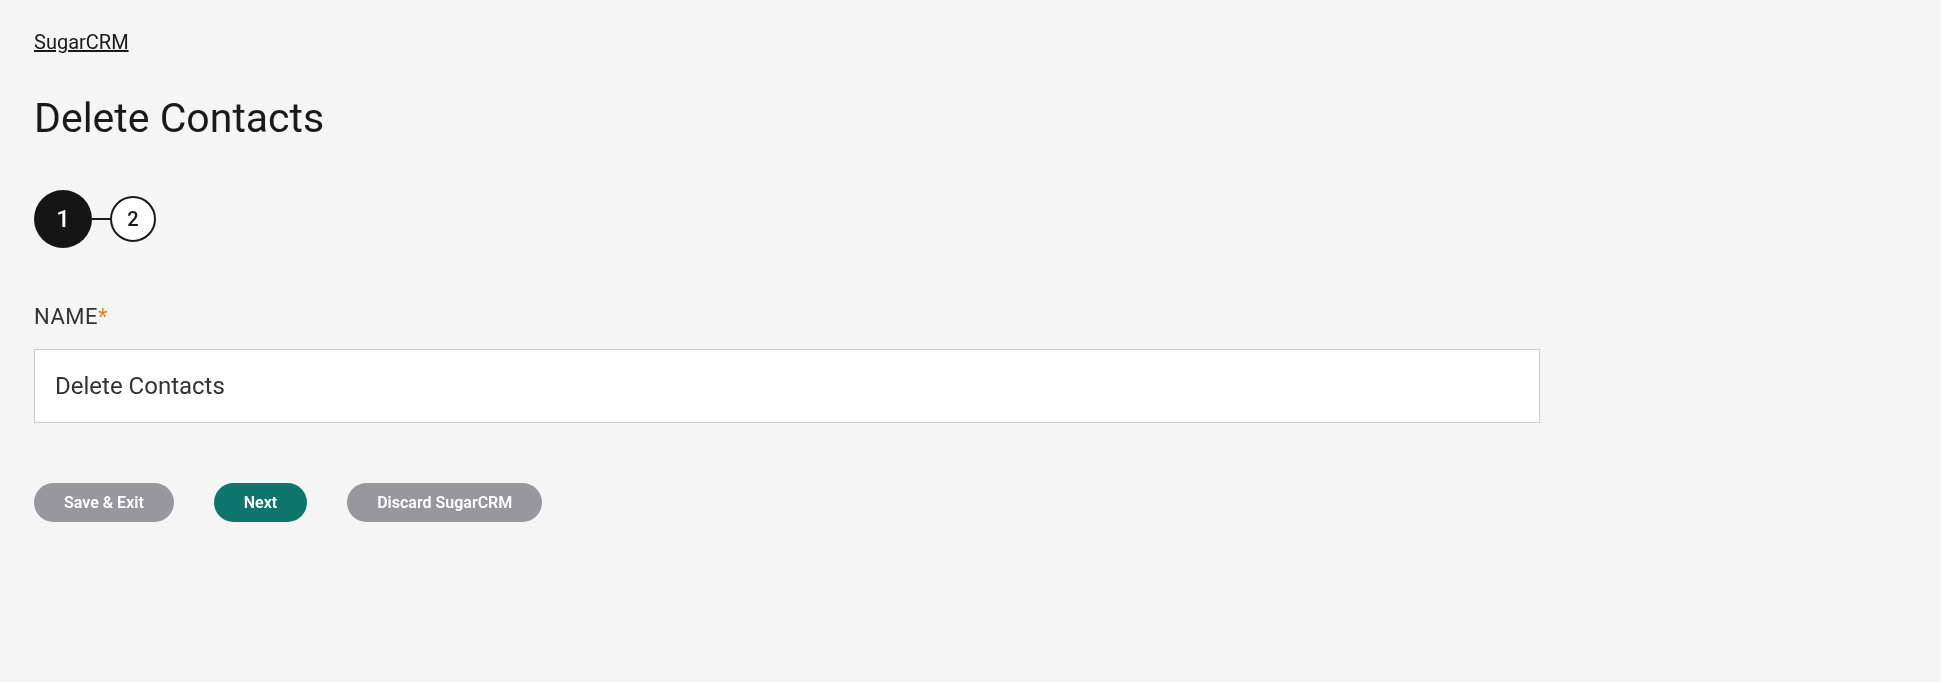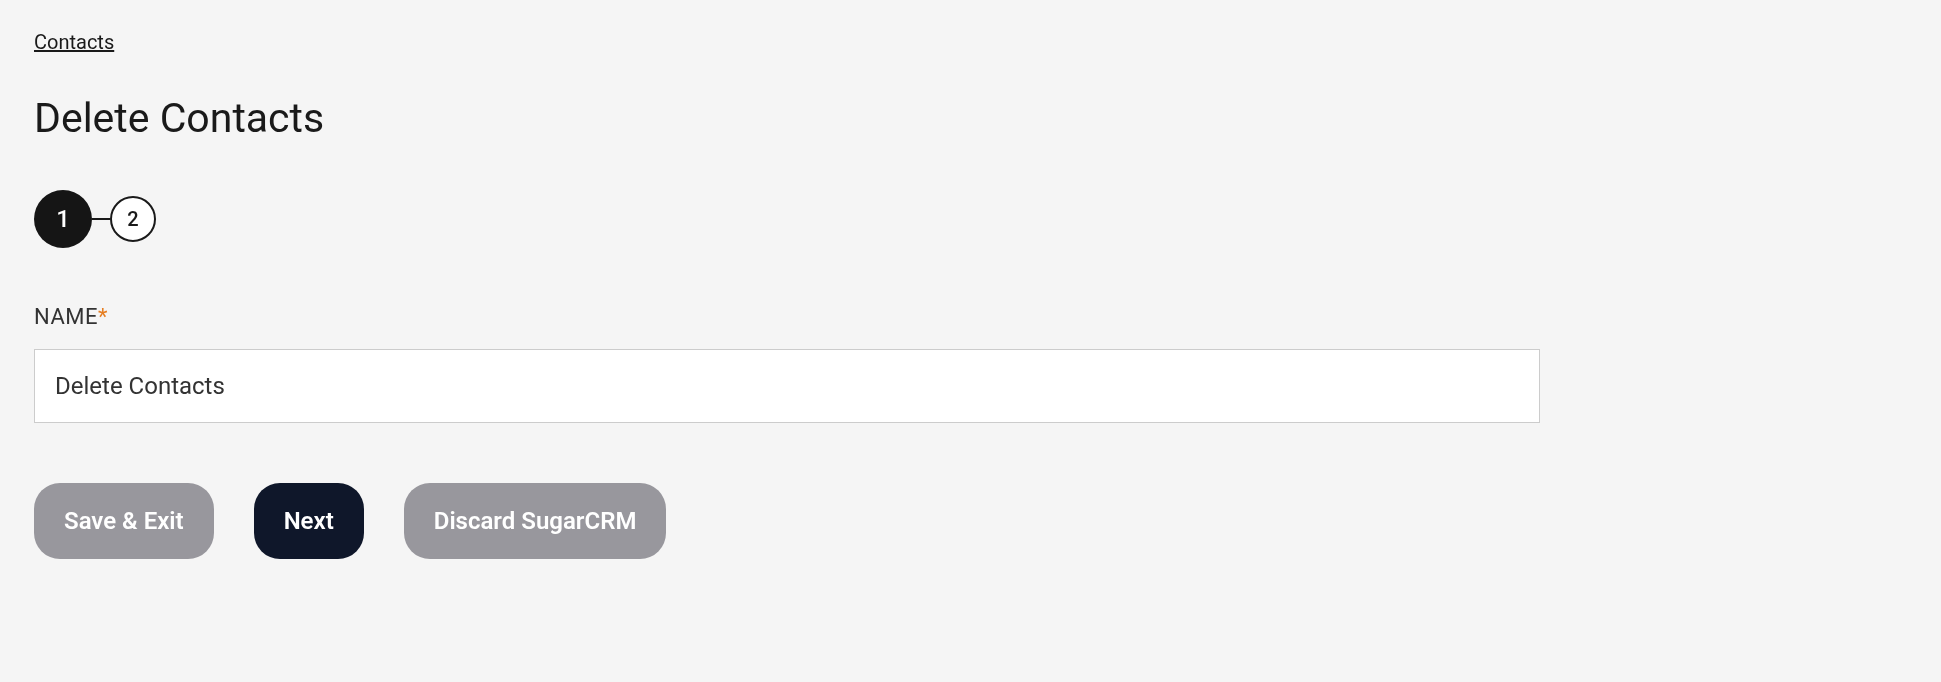--- a/index.html
+++ b/index.html
@@ -80,40 +80,40 @@
       display: block;
       font-family: inherit;
     }
     .button-row {
       display: flex;
       gap: 40px;
     }
     .btn {
       border: none;
       border-radius: 26px;
-      padding: 24px 30px;
-      font-size: 24px;
+      padding: 10px 30px;
+      font-size: 16px;
       font-weight: 600;
       color: #fff;
       cursor: pointer;
       font-family: inherit;
     }
     .btn-gray {
       background: #98979d;
     }
     .btn-orange {
-      background: #0f172a;
+      background: #0f766e;
     }
   </style>
 </head>
 <body>
 
 
 
-<a href="#" class="breadcrumb-link">Contacts</a>
+<a href="#" class="breadcrumb-link">SugarCRM</a>
 
 <h1 class="page-title">Delete Contacts</h1>
 
 <div class="step-indicator">
   <div class="step-circle active">1</div>
   <div class="step-connector"></div>
   <div class="step-circle inactive">2</div>
 </div>
 
 <label class="form-label">

